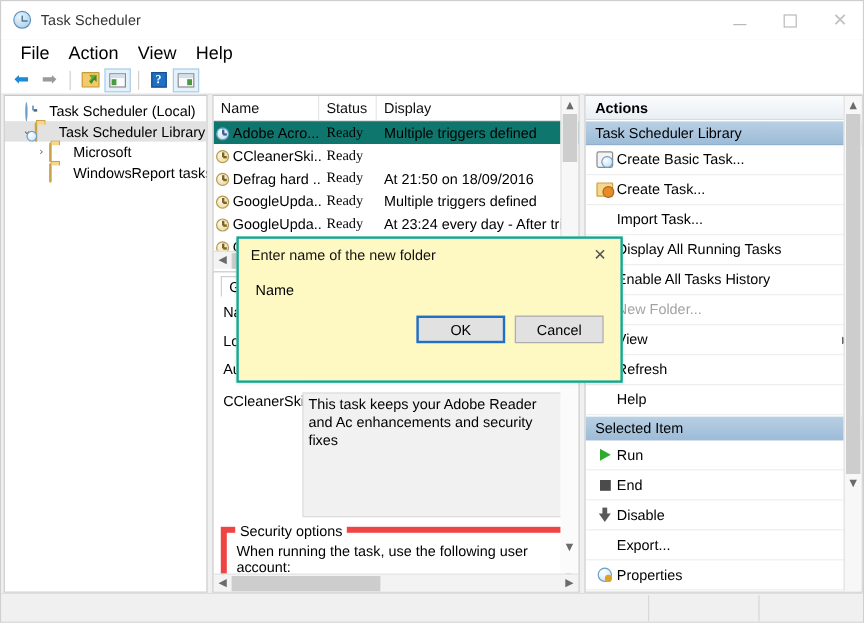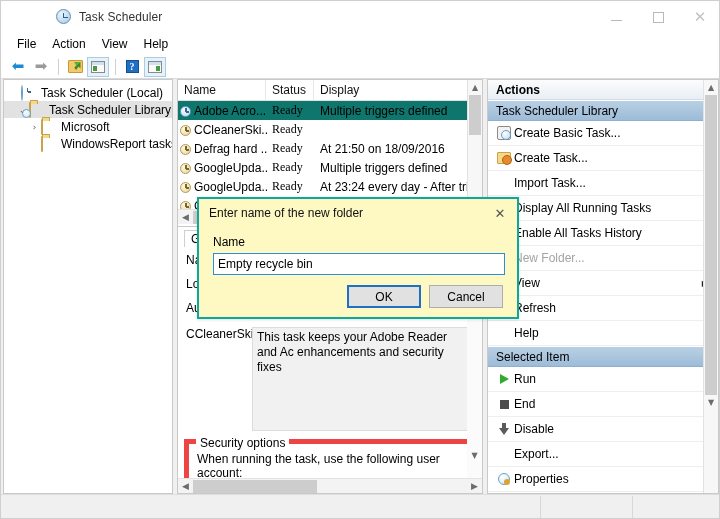--- a/index.html
+++ b/index.html
@@ -17,21 +17,21 @@
     width: 720px; height: 519px;
     background: #f0f0f0;
     border: 1px solid #cfcfcf;
     overflow: hidden;
   }
 
   
   .titlebar {
     position: absolute; left: 0; top: 0; width: 720px; height: 32px;
     background: #ffffff;
-    display: flex; align-items: center; padding-left: 45px;
+    display: flex; align-items: center;
   }
   .title-icon {
     width: 16px; height: 16px; margin-left: 10px; margin-right: 7px;
     position: relative; flex: 0 0 auto;
   }
   .clock-glyph {
     width: 15px; height: 15px; border-radius: 50%;
     border: 1.4px solid #5a8fbf;
     background: radial-gradient(circle at 35% 30%, #eaf4fb 0%, #bcd9ee 65%, #9ec8e6 100%);
     position: relative;
@@ -58,21 +58,21 @@
   .win-btn .max { display:block; width: 11px; height: 11px; border: 1px solid #b9b9b9;}
   .win-btn .cls { font-size: 15px; color:#c2c2c2; font-family:"DejaVu Sans", sans-serif;}
 
   
   .menubar {
     position: absolute; left: 0; top: 32px; width: 720px; height: 22px;
     background: #ffffff;
     display: flex; align-items: center; padding-left: 8px;
   }
   .menu-item {
-    padding: 2px 8px; font-size: 12px; color: #000;
+    padding: 2px 8px; font-size: 15px; color: #000;
   }
 
   
   .toolbar {
     position: absolute; left: 0; top: 54px; width: 720px; height: 24px;
     background: #ffffff; display: flex; align-items: center; padding-left: 6px;
     border-bottom: 1px solid #d9d9d9;
   }
   .tb-btn { width: 22px; height: 20px; display:flex; align-items:center; justify-content:center; margin-right:1px; position:relative;}
   .tb-btn.framed { border:1px solid #a9cde8; background:#e6f2fb;}
@@ -616,21 +616,20 @@
     <div class="sb-pane p3"></div>
   </div>
 
   <div class="dlg">
     <div class="dlg-title">
       <span>Enter name of the new folder</span>
       <span class="dlg-close">✕</span>
     </div>
     <div class="dlg-body">
       <div class="dlg-lbl">Name</div>
-      <input class="dlg-input" type="text" value="Empty recycle bin" style="">
     </div>
     <div class="dlg-btns">
       <div class="dlg-btn default">OK</div>
       <div class="dlg-btn">Cancel</div>
     </div>
   </div>
 
 </div>
 
 </body></html>

